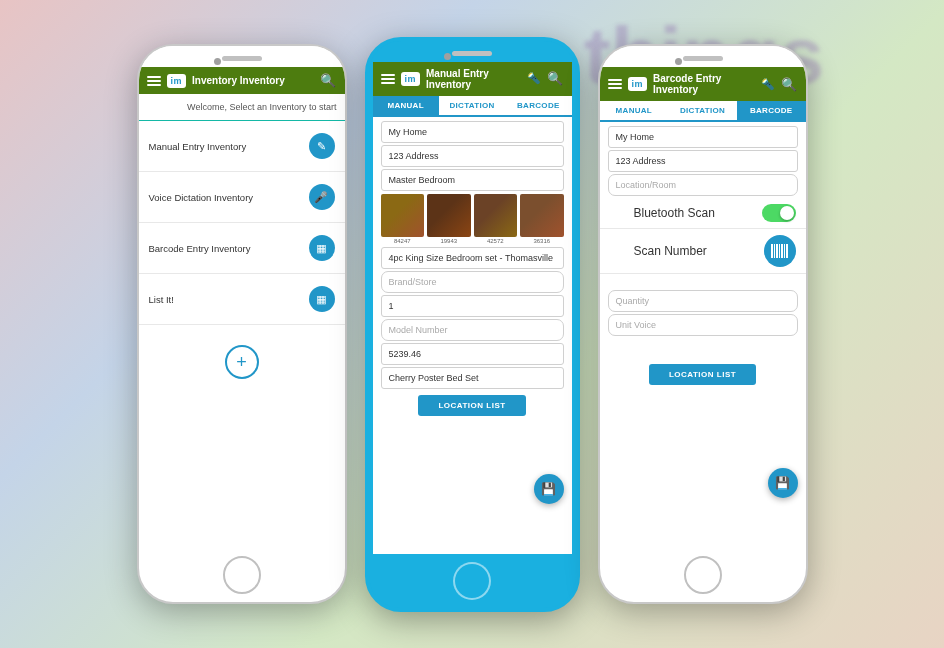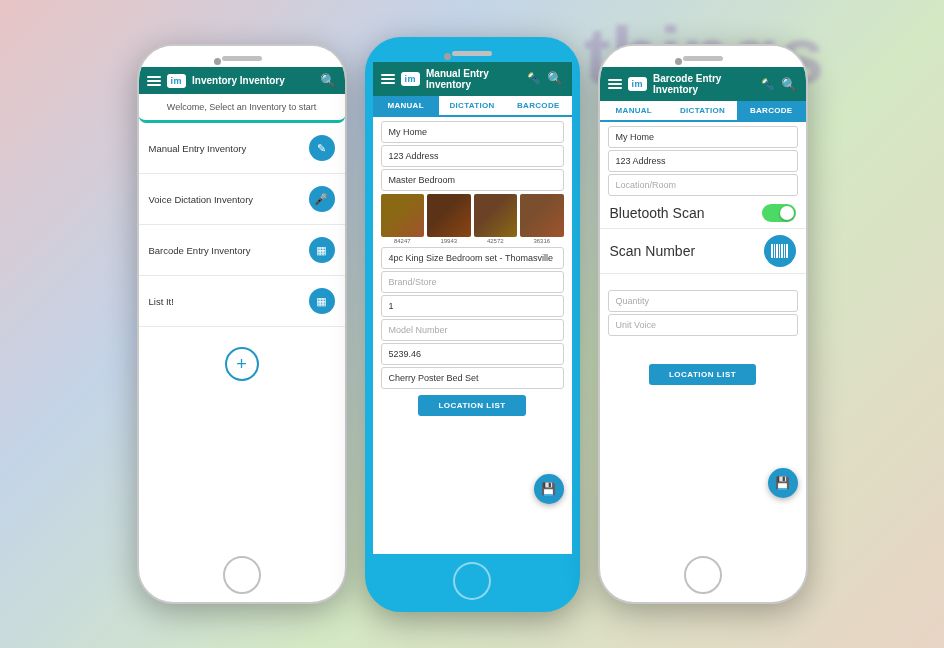--- a/index.html
+++ b/index.html
@@ -119,21 +119,21 @@
       flex-shrink: 0;
     }
 
     .phone-blue .home-button {
       background: #1ab0e0;
       border: 2px solid rgba(255,255,255,0.5);
     }
 
     
     .app-header {
-      background: #0f766e;
+      background: #4d7c0f;
       color: white;
       display: flex;
       align-items: center;
       padding: 6px 8px;
       gap: 6px;
       flex-shrink: 0;
     }
 
     .hamburger-icon {
       display: flex;
@@ -193,26 +193,25 @@
       letter-spacing: 0.3px;
     }
 
     .tab.active {
       background: #2196c8;
       color: white;
     }
 
     
     .welcome-text {
-      text-align: center;
+      text-align: right;
       padding: 8px;
       font-size: 9px;
       color: #555;
-      border-bottom: 3px solid #14b8a6;
-      border-radius: 7px;
+      border-bottom: 1px solid #14b8a6;
     }
 
     .menu-item {
       display: flex;
       align-items: center;
       justify-content: space-between;
       padding: 12px 10px;
       border-bottom: 1px solid #e8e8e8;
       cursor: pointer;
     }
@@ -261,20 +260,21 @@
       border-radius: 3px;
       padding: 5px 7px;
       font-size: 9px;
       color: #333;
       margin: 2px 8px;
       background: white;
     }
 
     .form-field.placeholder {
       color: #aaa;
+      border-radius: 7px;
     }
 
     
     .images-row {
       display: flex;
       gap: 3px;
       margin: 3px 8px;
     }
 
     .thumb-container {
@@ -356,22 +356,23 @@
     
     .toggle-row {
       display: flex;
       align-items: center;
       justify-content: space-between;
       padding: 6px 10px;
       border-bottom: 1px solid #e8e8e8;
     }
 
     .toggle-label {
-      font-size: 14px;
+      font-size: 12px;
       color: #333;
+      margin-left: 24px;
     }
 
     .toggle-switch {
       width: 34px;
       height: 18px;
       border-radius: 9px;
       background: #4cd964;
       position: relative;
       cursor: pointer;
     }

